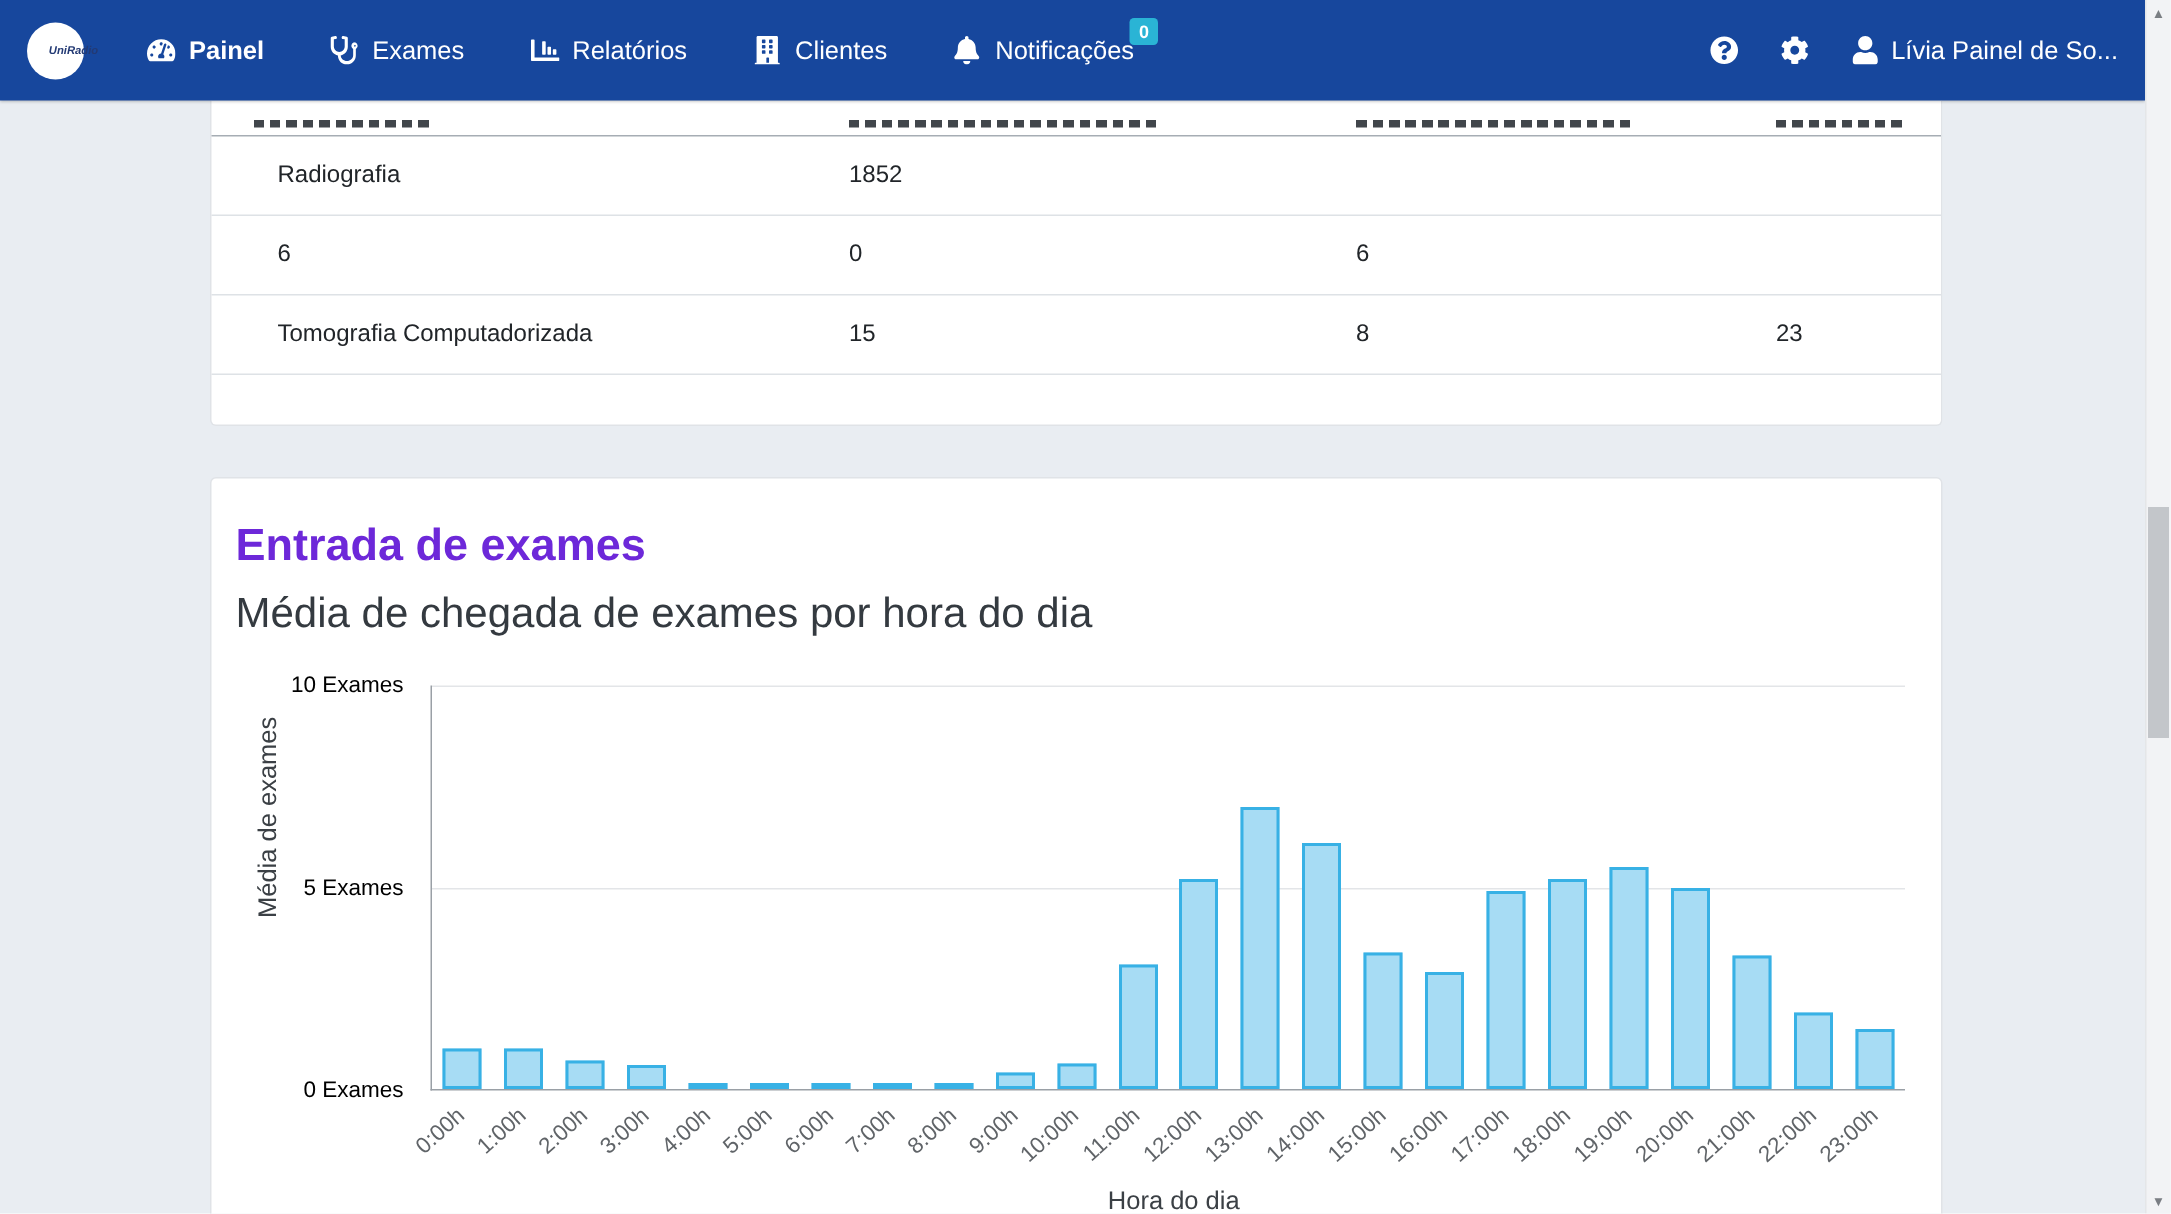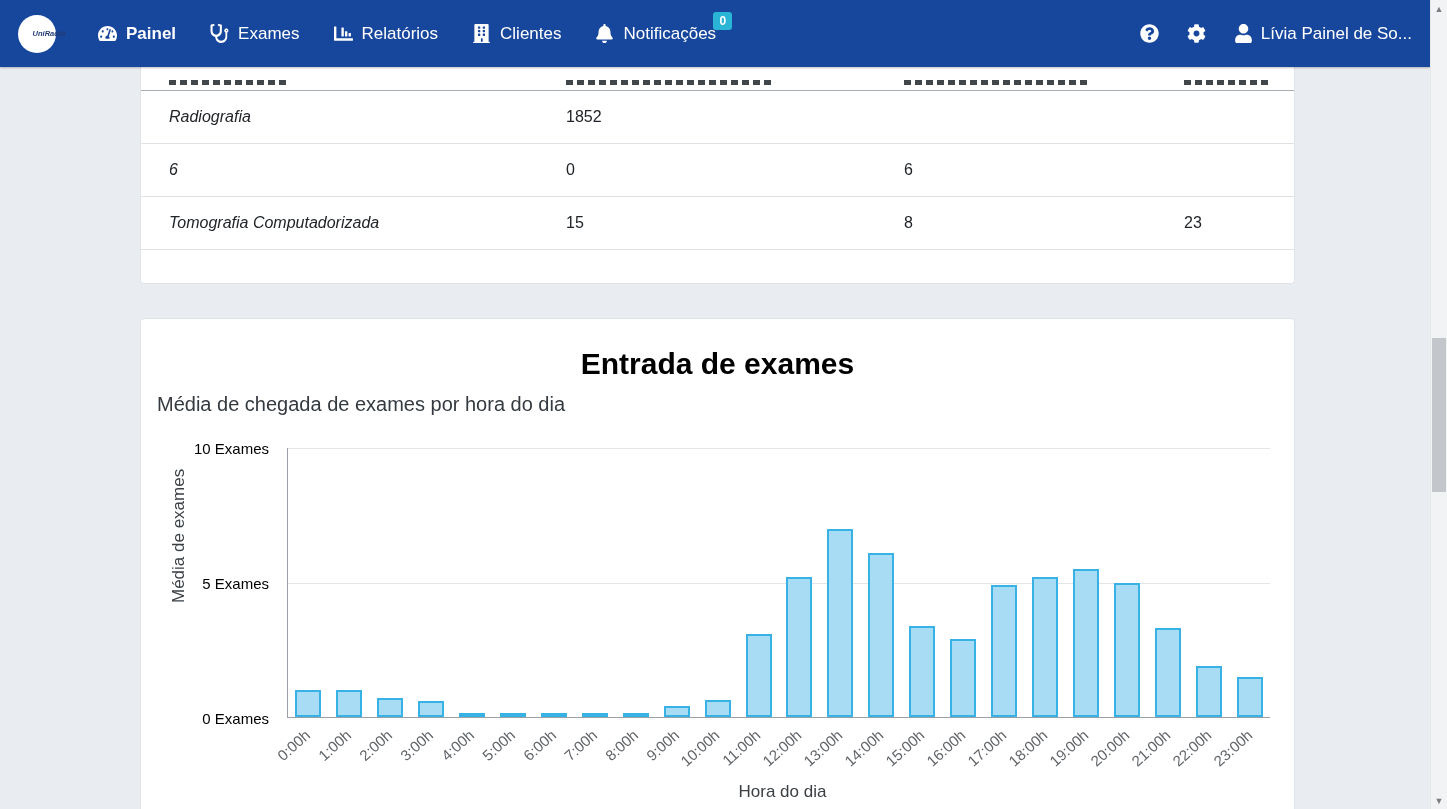--- a/index.html
+++ b/index.html
@@ -17,21 +17,21 @@
     display:flex; align-items:center; padding:0 18px;
     box-shadow:0 1px 2px rgba(0,0,0,.25); z-index:20;
   }
   .brand { display:flex; align-items:center; gap:12px; cursor:pointer; }
   .logo {
     width:38px; height:38px; border-radius:50%; background:#fff;
     display:flex; align-items:center; justify-content:center; flex:none;
   }
   .logo span { font-size:7.5px; font-weight:bold; font-style:italic; color:#233a74;margin-left:24px; }
   .brand-title { font-size:18px; white-space:nowrap; }
-  .nav { display:flex; align-items:flex-end; gap:34px; margin-left:42px; }
+  .nav { display:flex; align-items:flex-end; gap:44px; margin-left:42px; }
   .nav-item { display:flex; align-items:center; gap:9px; font-size:17px; cursor:pointer; position:relative; white-space:nowrap; }
   .nav-item.active { font-weight:bold; }
   .nav-item svg, .nav-right svg { width:19px; height:19px; fill:#fff; flex:none; }
   .badge {
     position:absolute; top:-12px; right:-16px;
     background:#2ab4d5; color:#fff; font-size:12px; font-weight:bold;
     padding:2px 6px; border-radius:3px; line-height:1.2;
   }
   .nav-right { margin-left:auto; display:flex; align-items:center; gap:28px; }
   .icon-btn { display:flex; align-items:center; cursor:pointer; }
@@ -49,26 +49,26 @@
   .thead { height:24px; border-bottom:1px solid #a6adb4; position:relative; }
   .frag {
     position:absolute; bottom:5px; height:5px;
     background:repeating-linear-gradient(90deg,#41464b 0 7px, transparent 7px 11px);
   }
   .trow {
     display:grid; grid-template-columns:425px 338px 280px 1fr;
     align-items:center; height:53px; border-bottom:1px solid #dee2e6;
     font-size:16px; color:#212529;
   }
-  .trow > div:first-child { padding-left:28px;font-style:italic; }
+  .trow > div:first-child { padding-left:44px; }
 
   
   .chart-card { margin-top:34px; height:640px; padding:24px 16px; }
-  .chart-title { font-size:30px; font-weight:bold; color:#000000; margin:4px 0 0;text-align:center; }
-  .chart-subtitle { font-size:20px; font-weight:400; color:#343a40; margin:12px 0 0; }
+  .chart-title { font-size:30px; font-weight:bold; color:#6d28d9; margin:4px 0 0; }
+  .chart-subtitle { font-size:28px; font-weight:400; color:#343a40; margin:12px 0 0; }
 
   .chart-area { position:relative; height:270px; margin-top:32px; }
   .y-title {
     position:absolute; left:2px; top:50%;
     transform:translate(-0%,-50%) rotate(-90deg);
     transform-origin:center; font-size:17px; color:#3b4045; white-space:nowrap;
     width:40px; text-align:center;
   }
   .y-labels { position:absolute; left:0; top:0; bottom:0; width:122px; }
   .y-tick {

